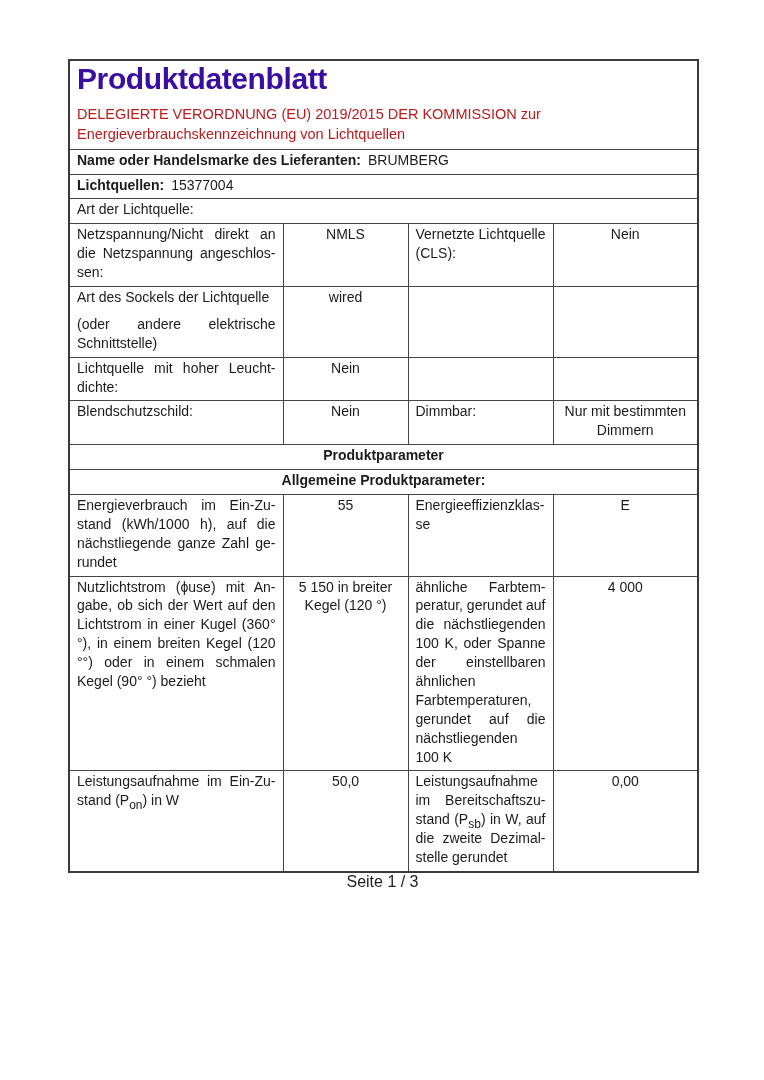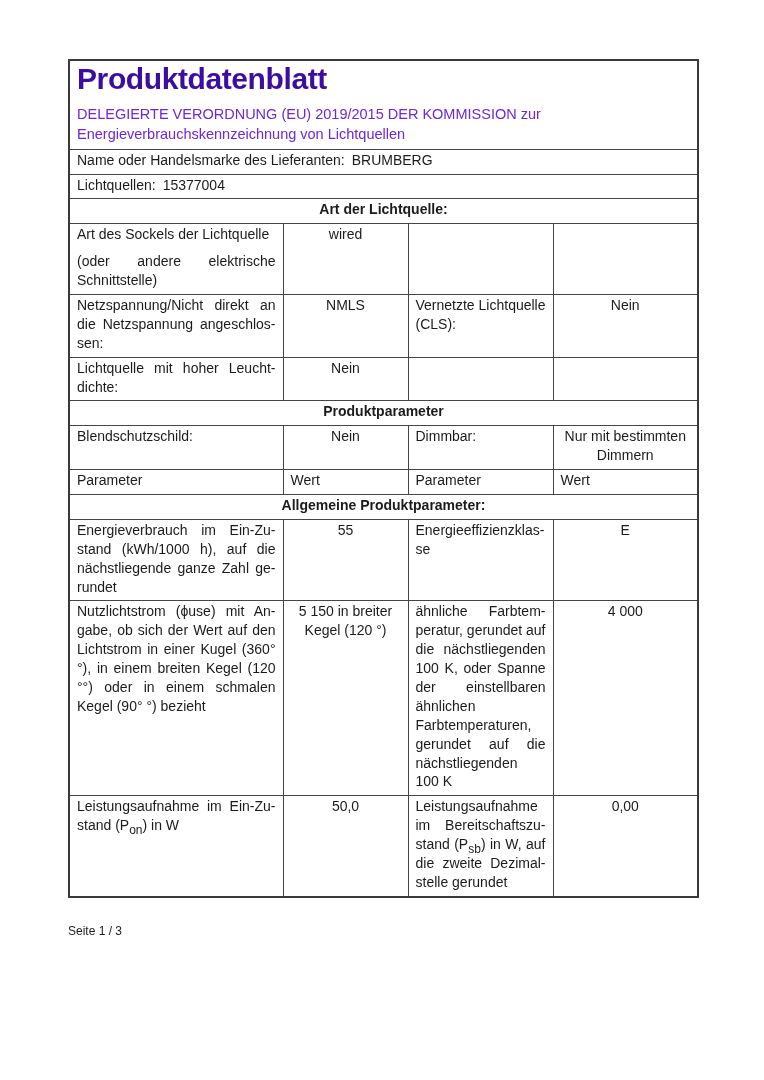--- a/index.html
+++ b/index.html
@@ -34,47 +34,46 @@
     font-size: 30px;
     letter-spacing: -0.4px;
     font-weight: bold;
     color: #3b0da1;
     line-height: 1.15;
   }
   p.regulation {
     margin: 0;
     font-size: 14.5px;
     line-height: 1.42;
-    color: #6d28d9;
+    color: #b91c1c;
     max-width: 600px;
   }
 
   
   td.kv { padding: 3px 9px 5px 9px; }
-  .kv .lbl { font-weight: normal; }
+  .kv .lbl { font-weight: bold; }
   .kv .val { margin-left: 7px; }
 
-  td.section-h { font-weight: bold; padding: 4px 9px 6px 9px; text-align: center; }
+  td.section-h { font-weight: normal; padding: 4px 9px 6px 9px; }
 
   
   td.p { text-align: justify; hyphens: manual; }
   td.p .para2 { margin-top: 8px; }
   td.v { text-align: center; padding-left: 10px; padding-right: 10px; }
   td.v4 { padding-left: 15px; padding-right: 15px; }
 
   td.center-bold { text-align: center; font-weight: bold; padding: 2px 7px 3px 7px; }
   td.colhead { padding: 2px 7px 3px 7px; }
 
   sub { font-size: 12px; line-height: 0; }
 
   .page-footer {
     width: 629px;
-    margin-top: 26px;
-    text-align: left;
-    font-size: 12px;
+    text-align: center;
+    font-size: 16px;
     color: #222;
   }
 </style>
 </head>
 <body>
 
 <div class="sheet">
   <table class="datasheet">
     <colgroup>
       <col style="width:214px">
@@ -103,61 +102,55 @@
         <span class="lbl">Lichtquellen:</span><span class="val">15377004</span>
       </td>
     </tr>
 
     <tr>
       <td colspan="4" class="section-h">Art der Lichtquelle:</td>
     </tr>
 
 
     <tr>
+      <td class="p">Netzspannung/Nicht direkt an die Netzspannung angeschlos­sen:</td>
+      <td class="v">NMLS</td>
+      <td class="p">Vernetzte Lichtquel­le (CLS):</td>
+      <td class="v v4">Nein</td>
+    </tr>
+
+    <tr>
       <td class="p">
         <div>Art des Sockels der Lichtquelle</div>
         <div class="para2">(oder andere elektrische Schnittstelle)</div>
       </td>
       <td class="v">wired</td>
       <td class="p"></td>
       <td class="v v4"></td>
-    </tr>
-
-    <tr>
-      <td class="p">Netzspannung/Nicht direkt an die Netzspannung angeschlos­sen:</td>
-      <td class="v">NMLS</td>
-      <td class="p">Vernetzte Lichtquel­le (CLS):</td>
-      <td class="v v4">Nein</td>
     </tr>
 
 
     <tr>
       <td class="p">Lichtquelle mit hoher Leucht­dichte:</td>
       <td class="v">Nein</td>
       <td class="p"></td>
       <td class="v v4"></td>
     </tr>
 
     <tr>
-      <td colspan="4" class="center-bold">Produktparameter</td>
-    </tr>
-
-    <tr>
       <td class="p">Blendschutzschild:</td>
       <td class="v">Nein</td>
       <td class="p">Dimmbar:</td>
       <td class="v v4">Nur mit bestimm­ten Dimmern</td>
     </tr>
 
     <tr>
-      <td class="colhead">Parameter</td>
-      <td class="colhead">Wert</td>
-      <td class="colhead">Parameter</td>
-      <td class="colhead">Wert</td>
+      <td colspan="4" class="center-bold">Produktparameter</td>
     </tr>
+
 
     <tr>
       <td colspan="4" class="center-bold">Allgemeine Produktparameter:</td>
     </tr>
 
     <tr>
       <td class="p">Energieverbrauch im Ein-Zu­stand (kWh/1000 h), auf die nächstliegende ganze Zahl ge­rundet</td>
       <td class="v">55</td>
       <td class="p">Energieeffizienzklas­se</td>
       <td class="v v4">E</td>

